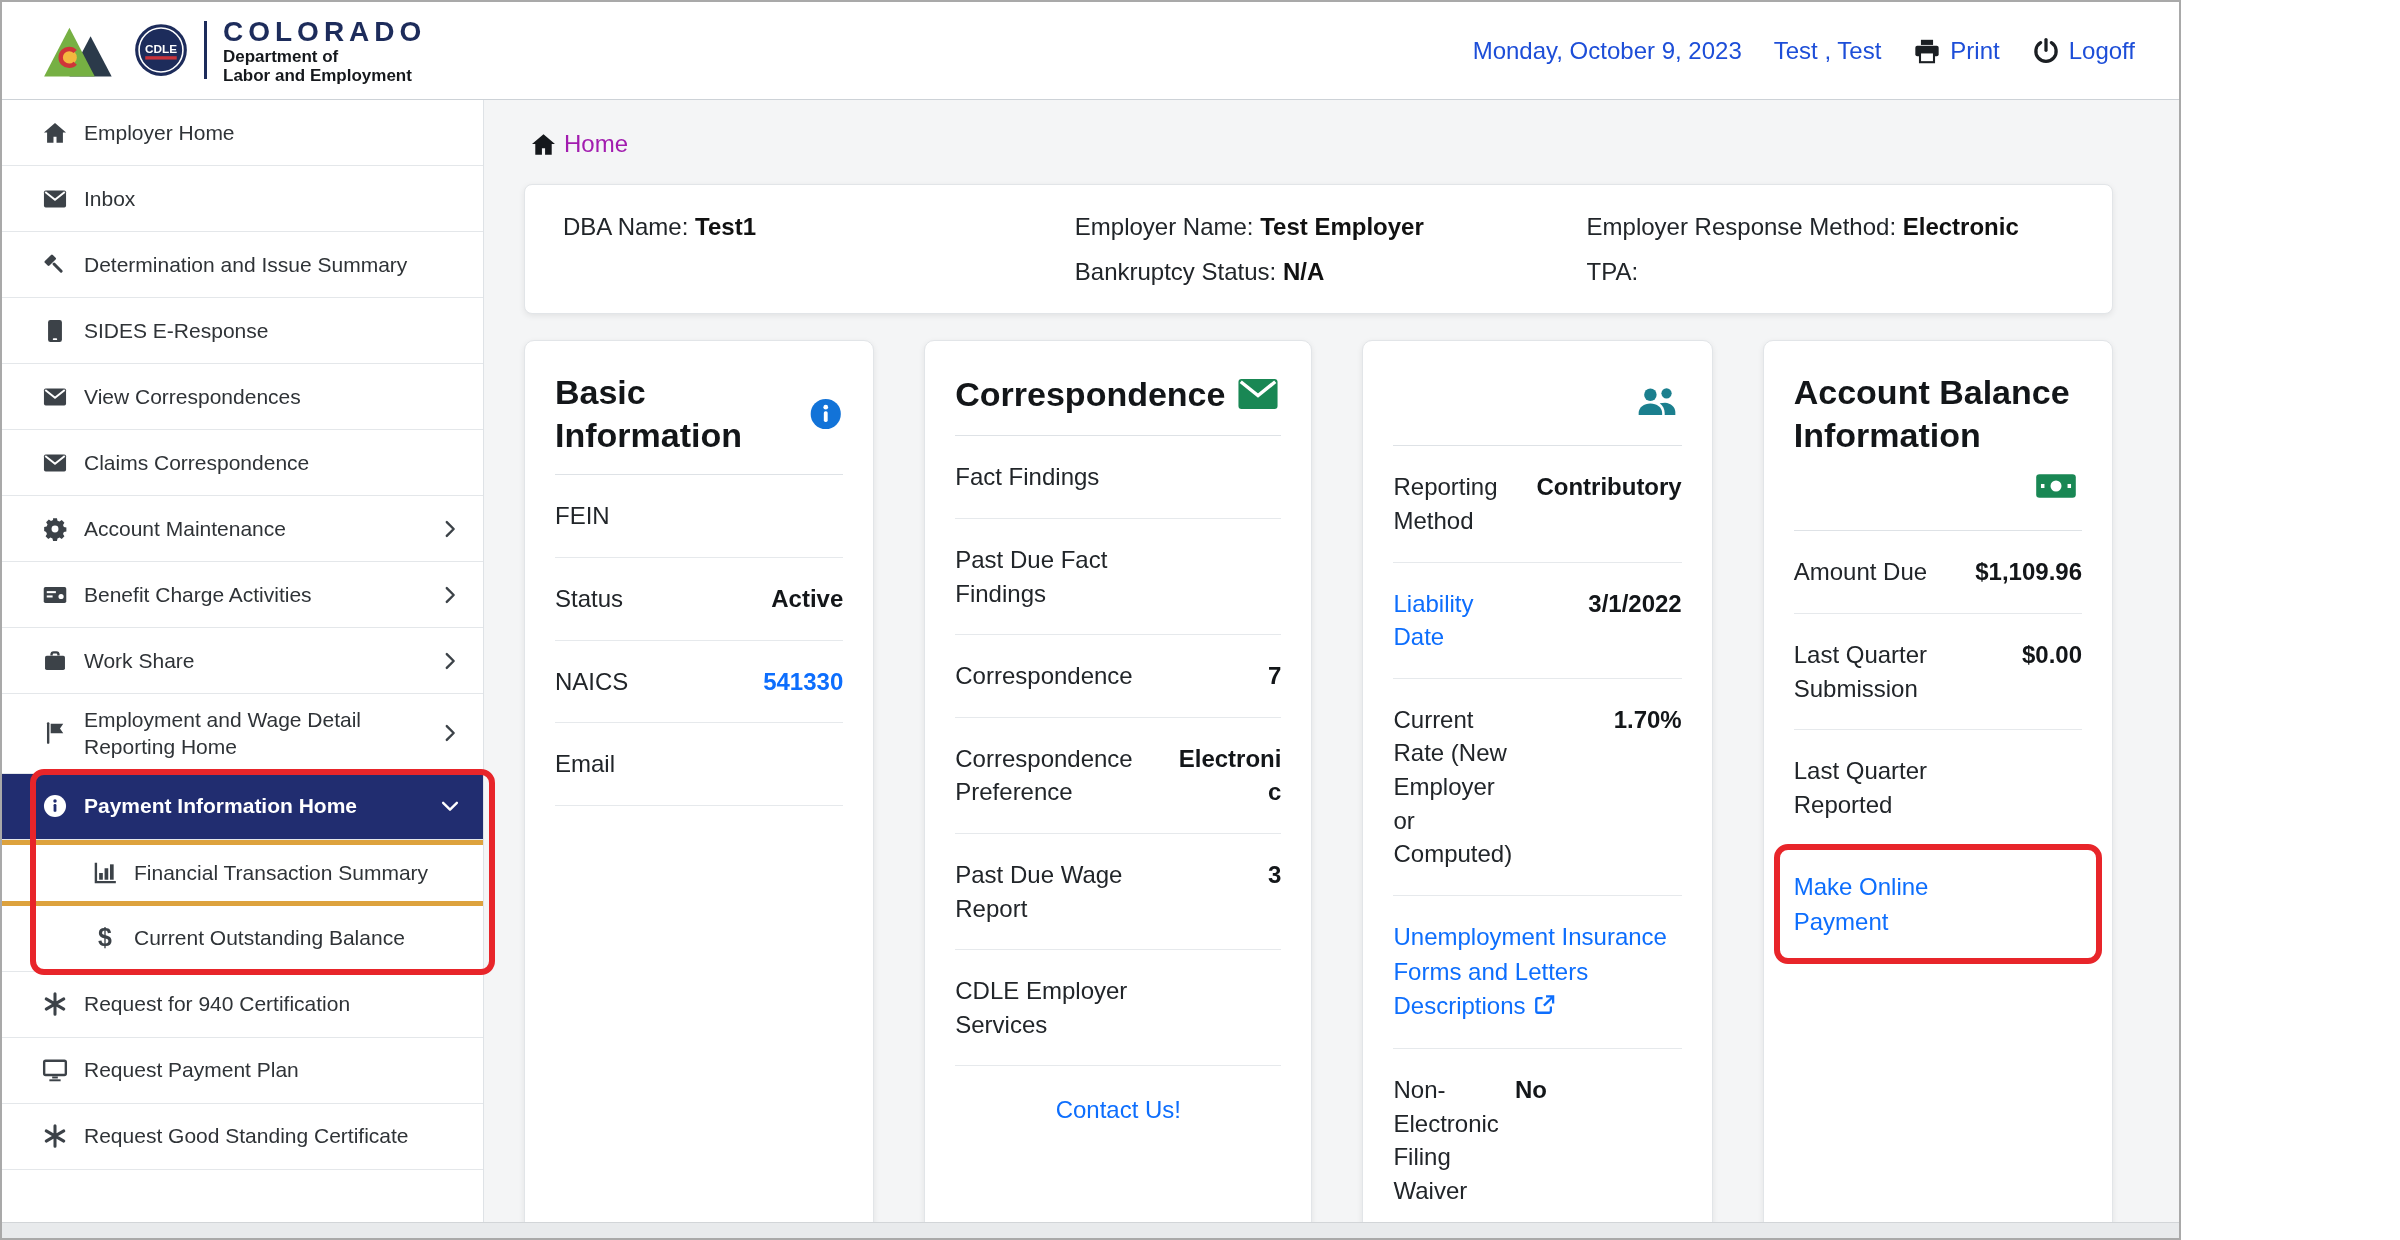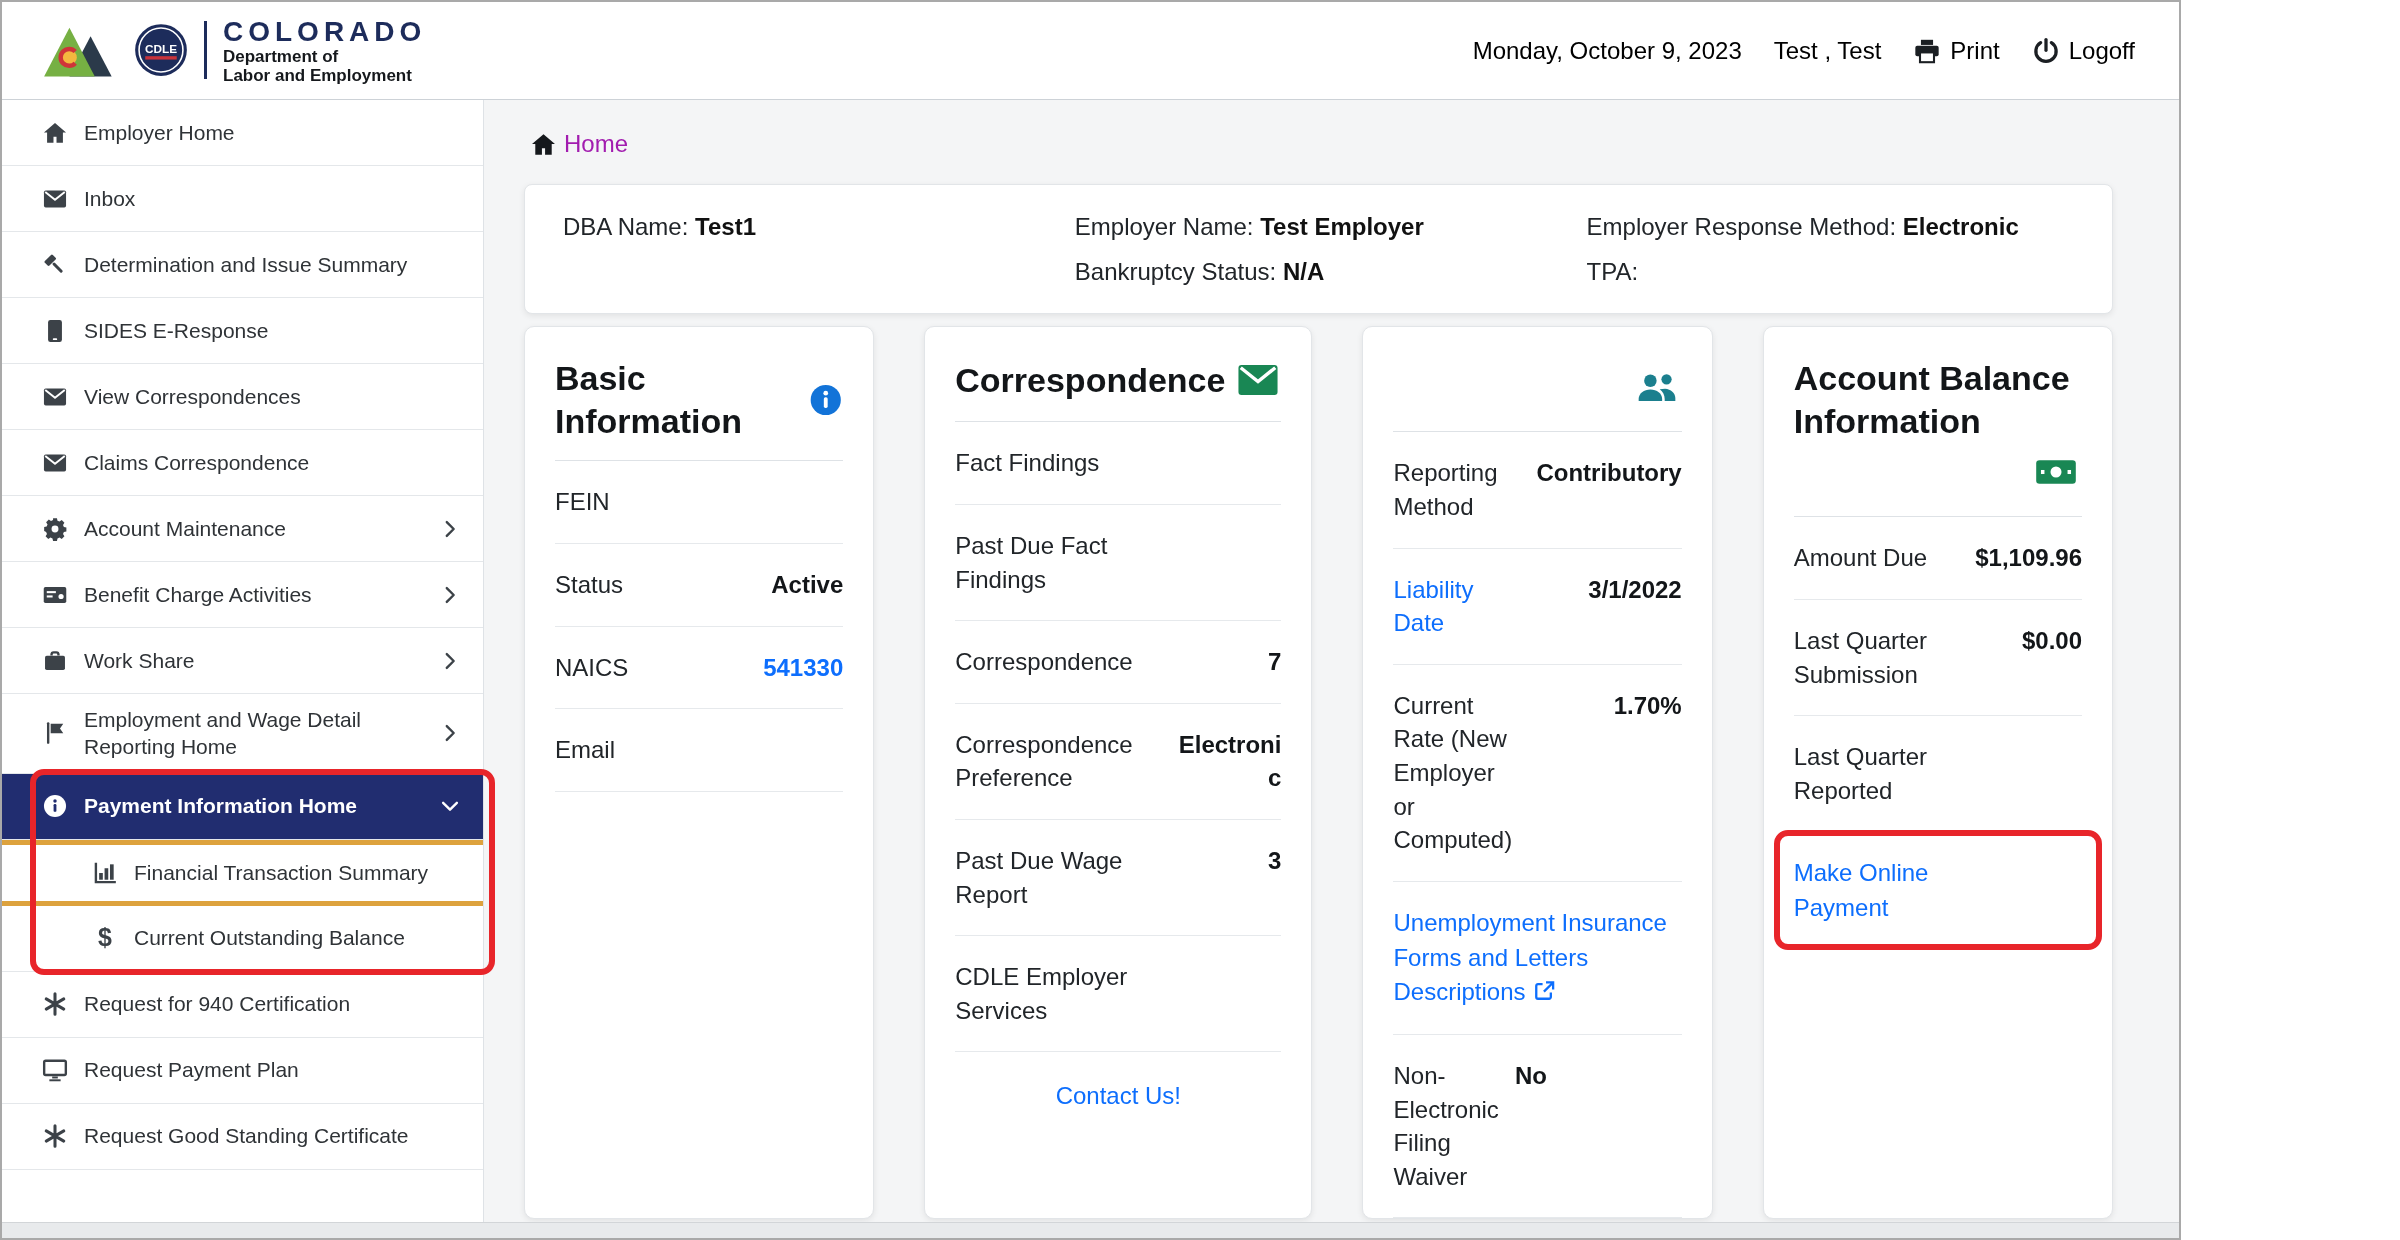--- a/index.html
+++ b/index.html
@@ -12,21 +12,21 @@
   
   .topbar { flex:0 0 98px; height:98px; display:flex; align-items:center; justify-content:space-between;
             padding:0 44px 0 40px; background:#fff; border-bottom:1px solid #cdd2d7; position:relative; z-index:3; }
   .brand { display:flex; align-items:center; gap:16px; }
   .logo-mountains { width:76px; height:58px; }
   .cdle-badge { width:54px; height:54px; display:inline-block; }
   .brand-divider { width:3px; height:58px; background:var(--brand-navy,#1d2c5b); }
   .brand-text { display:flex; flex-direction:column; line-height:1.12; }
   .brand-title { font-size:28px; font-weight:bold; letter-spacing:5px; color:var(--brand-navy,#1d2c5b); }
   .brand-sub { font-size:17px; font-weight:bold; color:#15181c; }
-  .top-right { display:flex; align-items:center; gap:32px; font-size:24px; color:#000000; }
+  .top-right { display:flex; align-items:center; gap:32px; font-size:24px; color:#1d4ed8; }
   .top-btn { display:inline-flex; align-items:center; gap:9px; cursor:pointer; }
   .tb-ic { width:28px; height:28px; color:#1b1f23; }
 
   
   .body-wrap { flex:1; display:flex; min-height:0; }
 
   
   .sidebar { flex:0 0 482px; width:482px; background:#fff; border-right:1px solid #dee2e6; position:relative; z-index:2; }
   .side-item { display:flex; align-items:center; gap:16px; min-height:66px; padding:12px 22px 12px 40px;
                border-bottom:1px solid #e4e7ea; font-size:21px; color:#2f3337; cursor:pointer; line-height:1.3; }
@@ -46,21 +46,21 @@
   .main { flex:1; background:#f4f5f6; padding:0 66px 0 40px; overflow:hidden; }
   .breadcrumb { display:flex; align-items:center; gap:7px; margin:30px 0 26px 6px; font-size:24px; color:#a21caf; }
   .bc-icon { width:27px; height:27px; color:#15181c; }
 
   .emp-bar { background:#fff; border:1px solid #e2e5e8; border-radius:8px; box-shadow:0 2px 6px rgba(0,0,0,.08);
              padding:26px 38px; display:grid; grid-template-columns:1.05fr 1.05fr 1fr; font-size:24px; }
   .emp-line { margin-bottom:14px; line-height:1.3; }
   .emp-line:last-child { margin-bottom:0; }
   .emp-line strong { color:#111; }
 
-  .cards { display:grid; grid-template-columns:repeat(4,1fr); gap:50px; margin-top:12px; }
+  .cards { display:grid; grid-template-columns:repeat(4,1fr); gap:50px; margin-top:26px; }
   .card { background:#fff; border:1px solid #e2e5e8; border-radius:10px; box-shadow:0 2px 6px rgba(0,0,0,.08);
           padding:0 30px; min-height:862px; }
   .card-head { padding:30px 0 18px; border-bottom:1px solid #dee2e6; }
   .card-head.inline { display:flex; align-items:center; justify-content:space-between; gap:10px; }
   .card-title { font-size:34px; font-weight:bold; color:#131619; line-height:1.25; }
   .icon-row { text-align:right; margin-top:8px; }
   .chip { display:inline-flex; }
   .chip-info { width:42px; height:42px; color:var(--info-blue,#1273d8); }
   .chip-env { width:46px; height:46px; color:var(--success-green,#198754); }
   .chip-users { width:50px; height:44px; color:var(--teal,#1b7f8e); }

